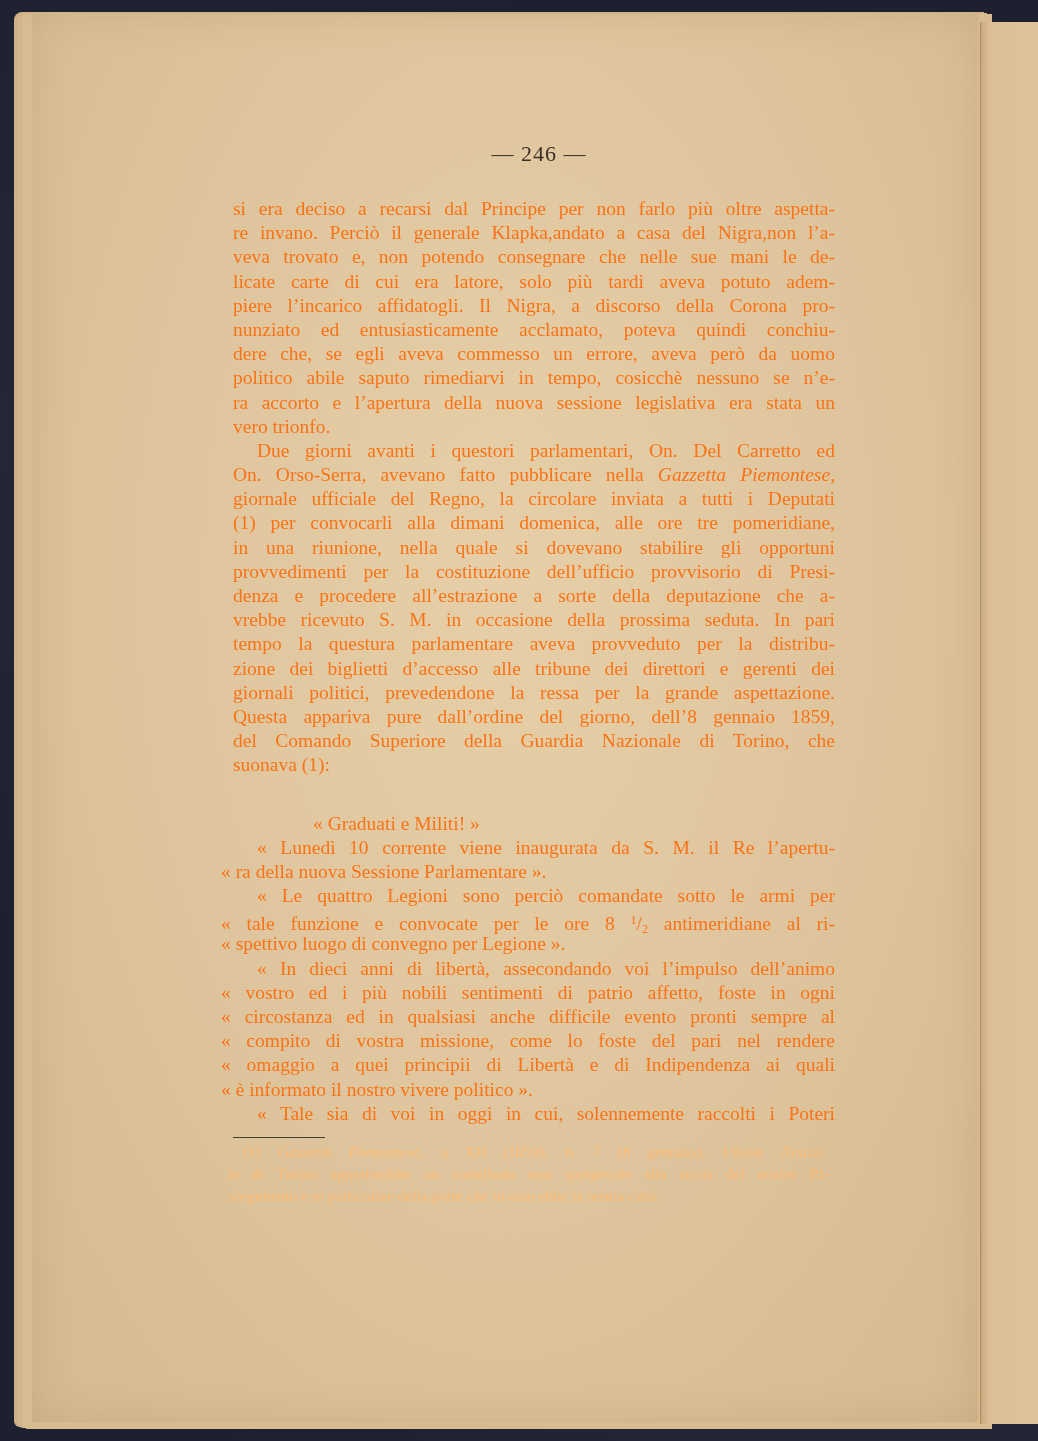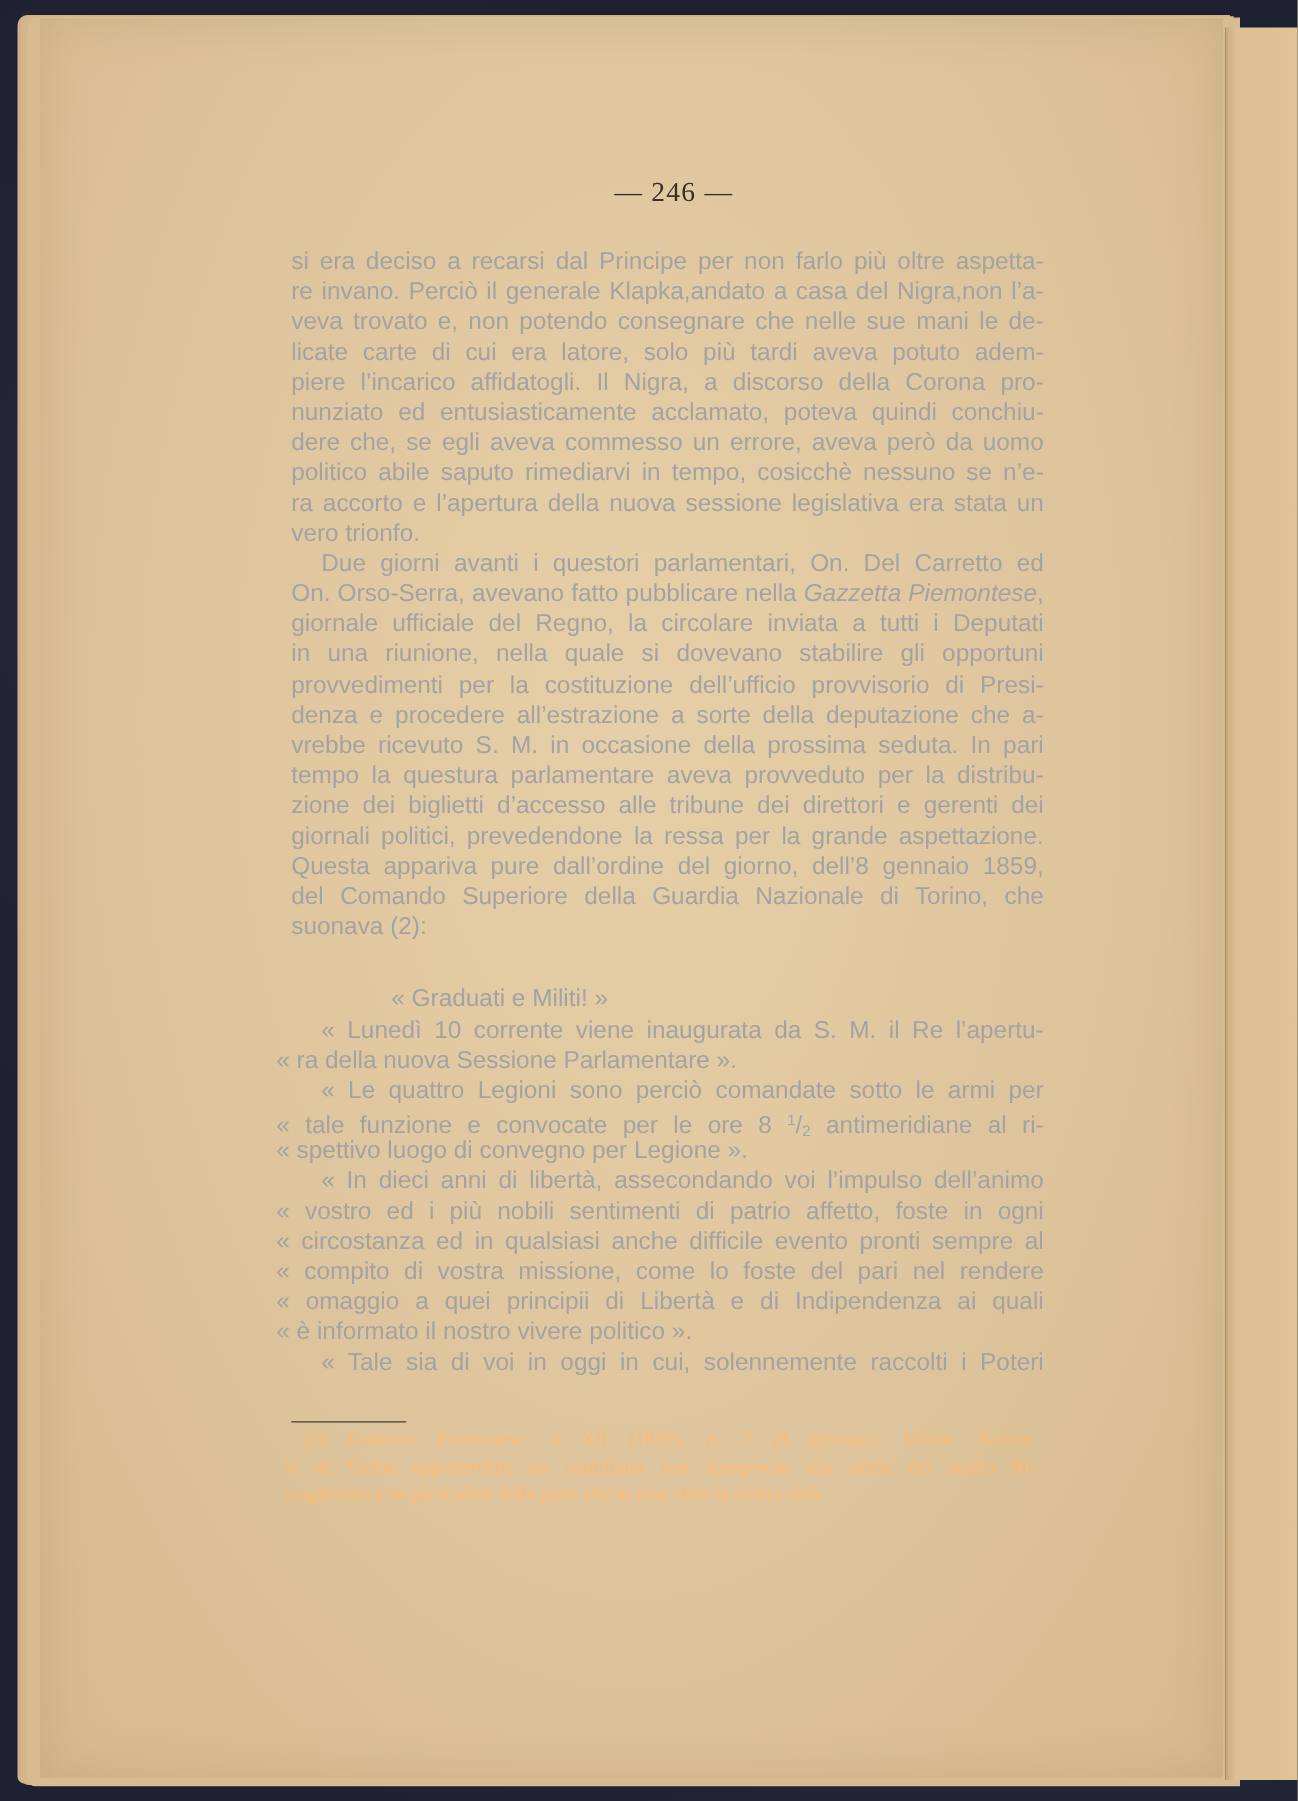--- a/index.html
+++ b/index.html
@@ -58,23 +58,23 @@
     font-size: 22px;
     color: #3a3026;
     letter-spacing: 1px;
     margin-left: 20px;
   }
   .body-text {
     position: absolute;
     left: 233px;
     top: 197px;
     width: 602px;
-    font-family: Liberation Sans, sans-serif;
+    font-family: Liberation Serif, serif;
     font-size: 19.5px;
-    color: #a3a3a3;
+    color: #f97316;
   }
   .line {
     height: 24.2px;
     line-height: 24.2px;
     text-align: justify;
     text-align-last: justify;
     white-space: nowrap;
     overflow: visible;
   }
   .line.last {
@@ -150,30 +150,31 @@
     <div class="line">ra accorto e l’apertura della nuova sessione legislativa era stata un</div>
     <div class="line last">vero trionfo.</div>
   </div>
 
   <div>
     <div class="line indent">Due giorni avanti i questori parlamentari, On. Del Carretto ed</div>
     <div class="line">
       <span>On. Orso-Serra, avevano fatto pubblicare nella </span><span class="it">Gazzetta Piemontese</span><span>,</span>
     </div>
     <div class="line">giornale ufficiale del Regno, la circolare inviata a tutti i Deputati</div>
+    <div class="line">(1) per convocarli alla dimani domenica, alle ore tre pomeridiane,</div>
     <div class="line">in una riunione, nella quale si dovevano stabilire gli opportuni</div>
     <div class="line">provvedimenti per la costituzione dell’ufficio provvisorio di Presi-</div>
     <div class="line">denza e procedere all’estrazione a sorte della deputazione che a-</div>
     <div class="line">vrebbe ricevuto S. M. in occasione della prossima seduta. In pari</div>
     <div class="line">tempo la questura parlamentare aveva provveduto per la distribu-</div>
     <div class="line">zione dei biglietti d’accesso alle tribune dei direttori e gerenti dei</div>
     <div class="line">giornali politici, prevedendone la ressa per la grande aspettazione.</div>
     <div class="line">Questa appariva pure dall’ordine del giorno, dell’8 gennaio 1859,</div>
     <div class="line">del Comando Superiore della Guardia Nazionale di Torino, che</div>
-    <div class="line last">suonava (2):</div>
+    <div class="line last">suonava (1):</div>
   </div>
 
   <div>
     <div class="line centered">« Graduati e Militi! »</div>
     <div class="line indent">« Lunedì 10 corrente viene inaugurata da S. M. il Re l’apertu-</div>
     <div class="line last qt">« ra della nuova Sessione Parlamentare ».</div>
     <div class="line indent">« Le quattro Legioni sono perciò comandate sotto le armi per</div>
     <div class="line qt">
       <span>« tale funzione e convocate per le ore 8 </span><span class="sup-frac">1</span>/<span class="sub-frac">2</span><span> antimeridiane al ri-</span>
     </div>

